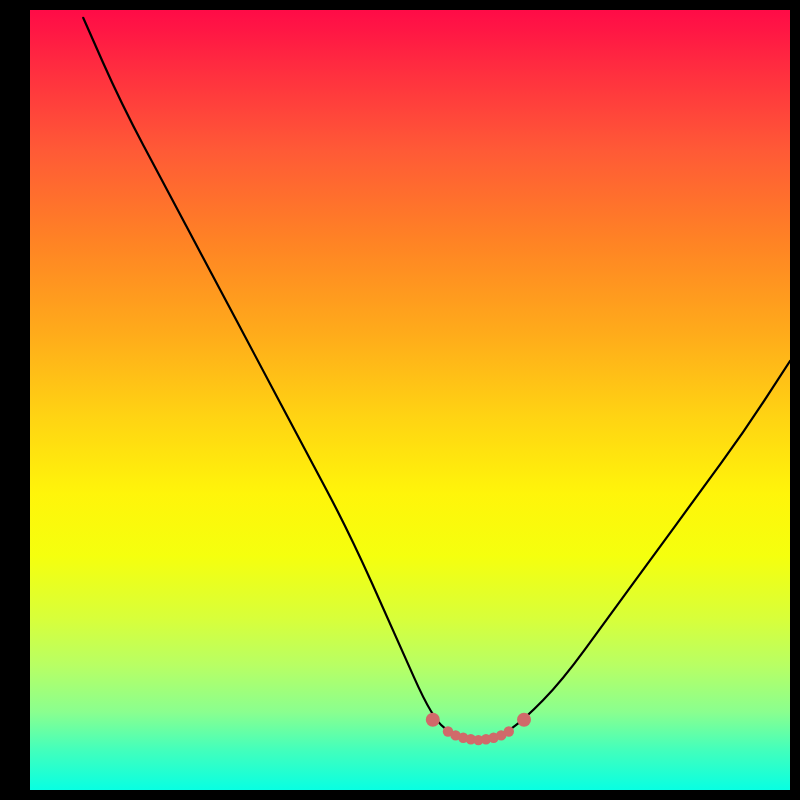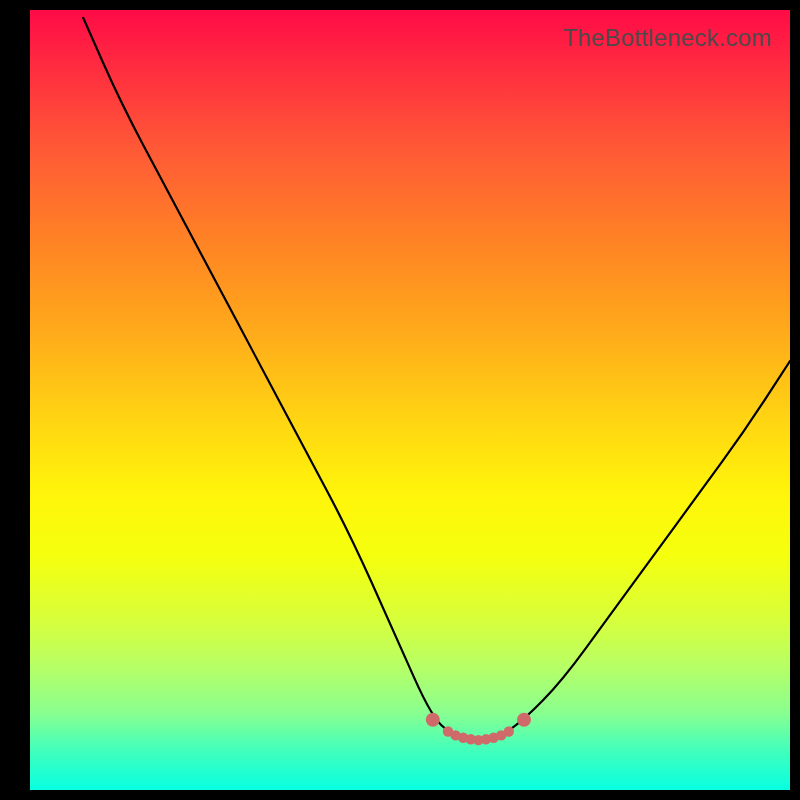--- a/index.html
+++ b/index.html
@@ -48,21 +48,20 @@
     top: 0;
     width: 760px;
     height: 780px;
   }
 </style>
 </head>
 <body>
 
 <div class="container">
   <div class="plot-area">
-    <div class="watermark">TheBottleneck.com</div>
     <svg class="curve" viewBox="0 0 760 780" preserveAspectRatio="none">
       <path id="curve-path" fill="none" stroke="#000" stroke-width="2.2" stroke-linejoin="round" stroke-linecap="round" d="M 53.2 7.8 Q 53.2 7.8 72.2 50.7 Q 91.2 93.6 114.0 136.5 Q 136.8 179.4 159.6 222.3 Q 182.4 265.2 205.2 308.1 Q 228.0 351.0 250.8 393.9 Q 273.6 436.8 296.4 479.7 Q 319.2 522.6 342.0 573.3 Q 364.8 624.0 383.8 666.9 Q 402.8 709.8 414.2 717.6 Q 425.6 725.4 437.0 729.3 Q 448.4 733.2 459.8 729.3 Q 471.2 725.4 482.6 717.6 Q 494.0 709.8 513.0 690.3 Q 532.0 670.8 554.8 639.6 Q 577.6 608.4 600.4 577.2 Q 623.2 546.0 646.0 514.8 Q 668.8 483.6 691.6 452.4 Q 714.4 421.2 737.2 386.1 T 760.0 351.0"></path>
       <g id="marker-group">
           <circle cx="402.8" cy="709.8" r="7" fill="#d06a6a"></circle>
           <circle cx="418.0" cy="721.5" r="5.2" fill="#d06a6a"></circle>
           <circle cx="425.6" cy="725.4" r="5.2" fill="#d06a6a"></circle>
           <circle cx="433.2" cy="727.7" r="5.2" fill="#d06a6a"></circle>
           <circle cx="440.8" cy="729.3" r="5.2" fill="#d06a6a"></circle>
           <circle cx="448.4" cy="730.1" r="5.2" fill="#d06a6a"></circle>
           <circle cx="456.0" cy="729.3" r="5.2" fill="#d06a6a"></circle>

